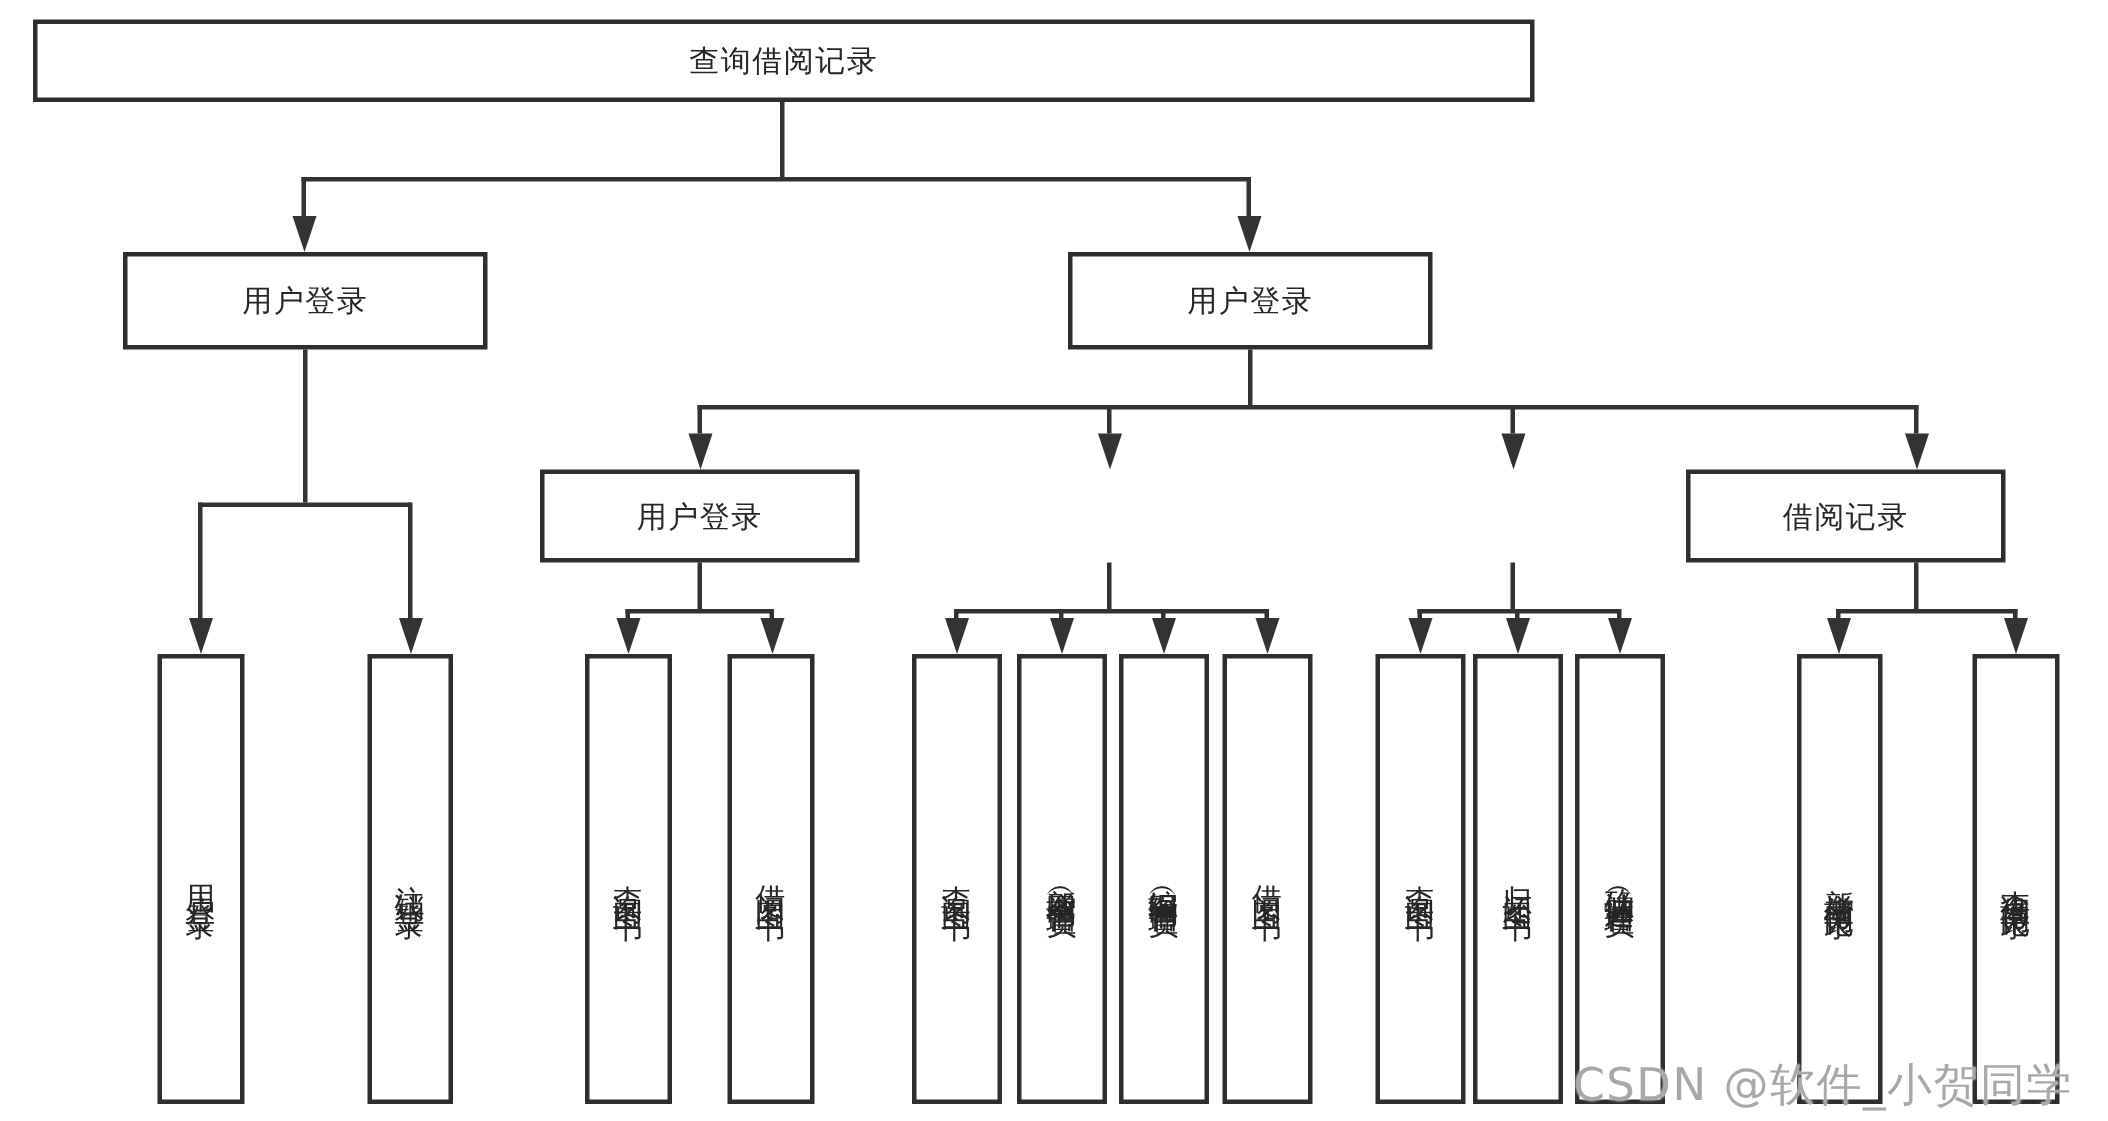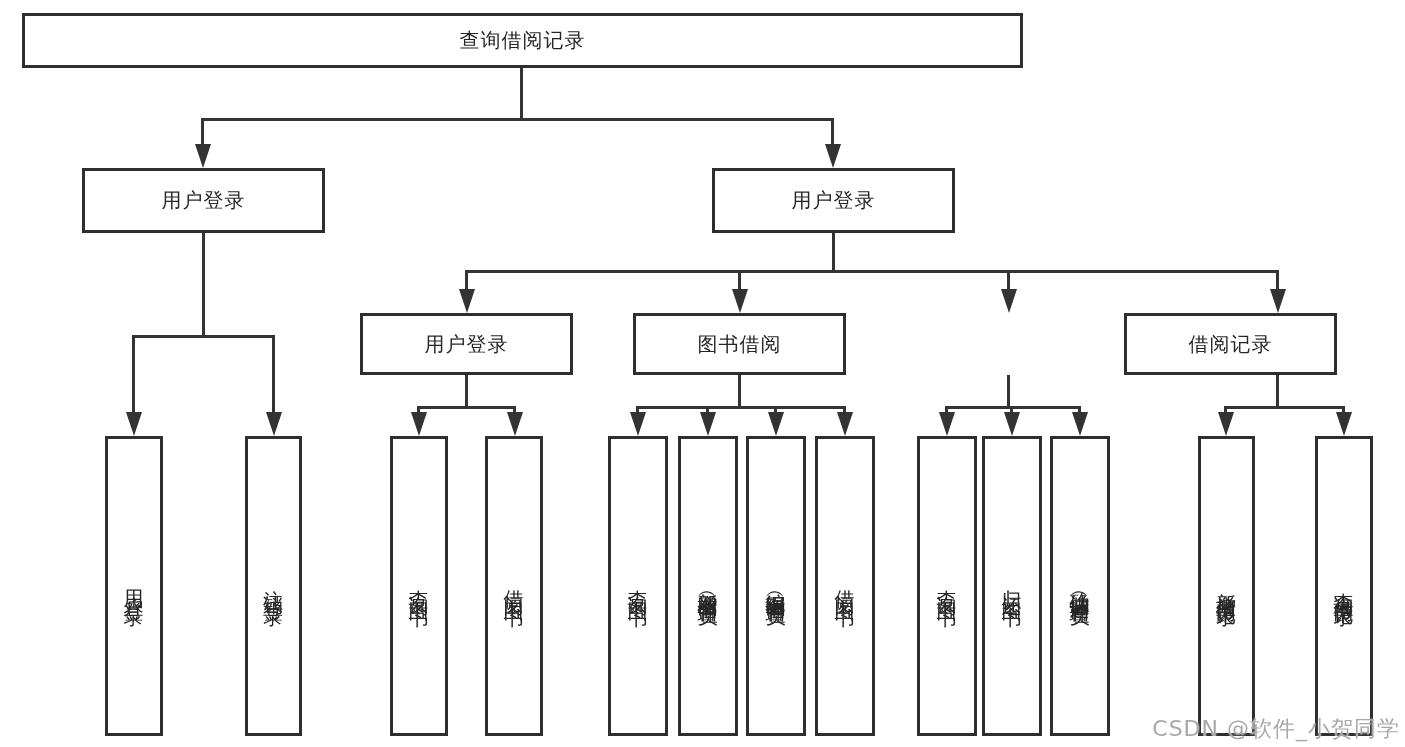--- a/index.html
+++ b/index.html
@@ -47,23 +47,23 @@
     position: absolute;
     width: 0;
     height: 0;
     border-left: 8px solid transparent;
     border-right: 8px solid transparent;
     border-top: 24px solid #333333;
   }
   
   #watermark {
     position: absolute;
-    right: 5px;
+    right: 23px;
     bottom: 3px;
-    font-size: 22px;
+    font-size: 30px;
     color: #a8a8a8;
     text-shadow: 0 0 2px #ffffff;
     letter-spacing: 1px;
     margin-left: 44px;
   }
 </style>
 </head>
 <body>
 
 <div id="stage">
@@ -92,21 +92,20 @@
   <div class="vline" style="left:465px;  top:270px; height:19px;"></div>
   <div class="arrow" style="left:459px;  top:289px;"></div>
   <div class="vline" style="left:738px;  top:270px; height:19px;"></div>
   <div class="arrow" style="left:732px;  top:289px;"></div>
   <div class="vline" style="left:1007px; top:270px; height:19px;"></div>
   <div class="arrow" style="left:1001px; top:289px;"></div>
   <div class="vline" style="left:1276px; top:270px; height:19px;"></div>
   <div class="arrow" style="left:1270px; top:289px;"></div>
 
   <div class="box" style="left:360px;  top:313px; width:213px; height:62px;">用户登录</div>
-  <div class="box" style="left:633px;  top:313px; width:213px; height:62px;">图书借阅</div>
   <div class="box" style="left:1124px; top:313px; width:213px; height:62px;">借阅记录</div>
 
   <div class="vline" style="left:465px; top:375px; height:31px;"></div>
   <div class="hline" style="left:417px; top:406px; width:99px;"></div>
   <div class="vline" style="left:417px; top:406px; height:6px;"></div>
   <div class="arrow" style="left:411px; top:412px;"></div>
   <div class="vline" style="left:513px; top:406px; height:6px;"></div>
   <div class="arrow" style="left:507px; top:412px;"></div>
 
   <div class="vline" style="left:738px; top:375px; height:31px;"></div>

